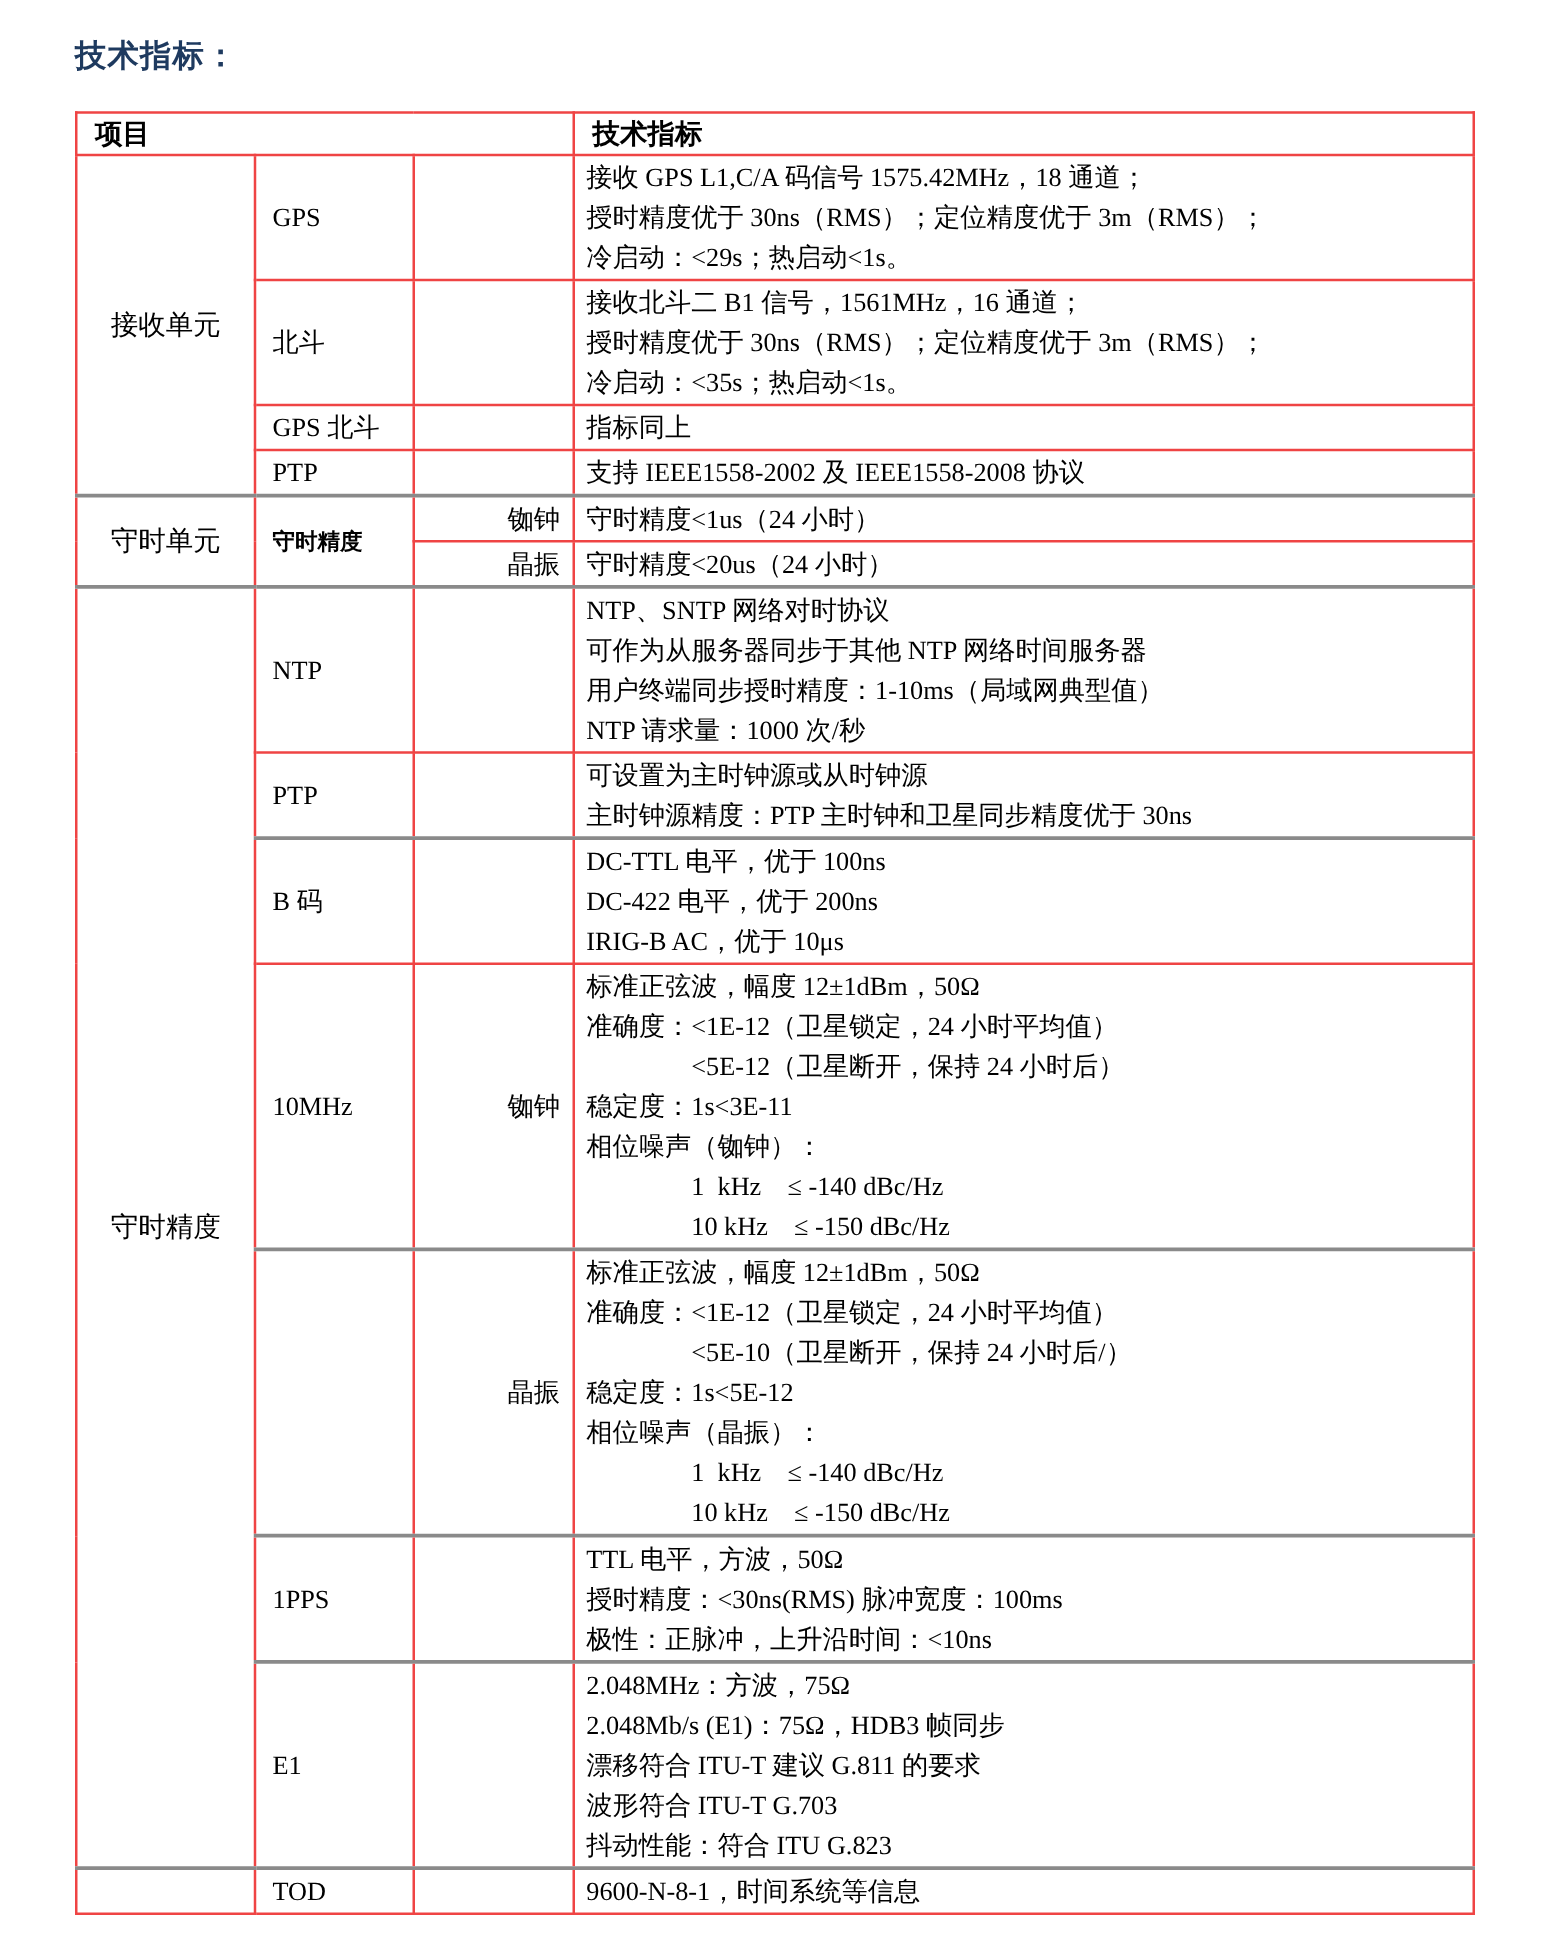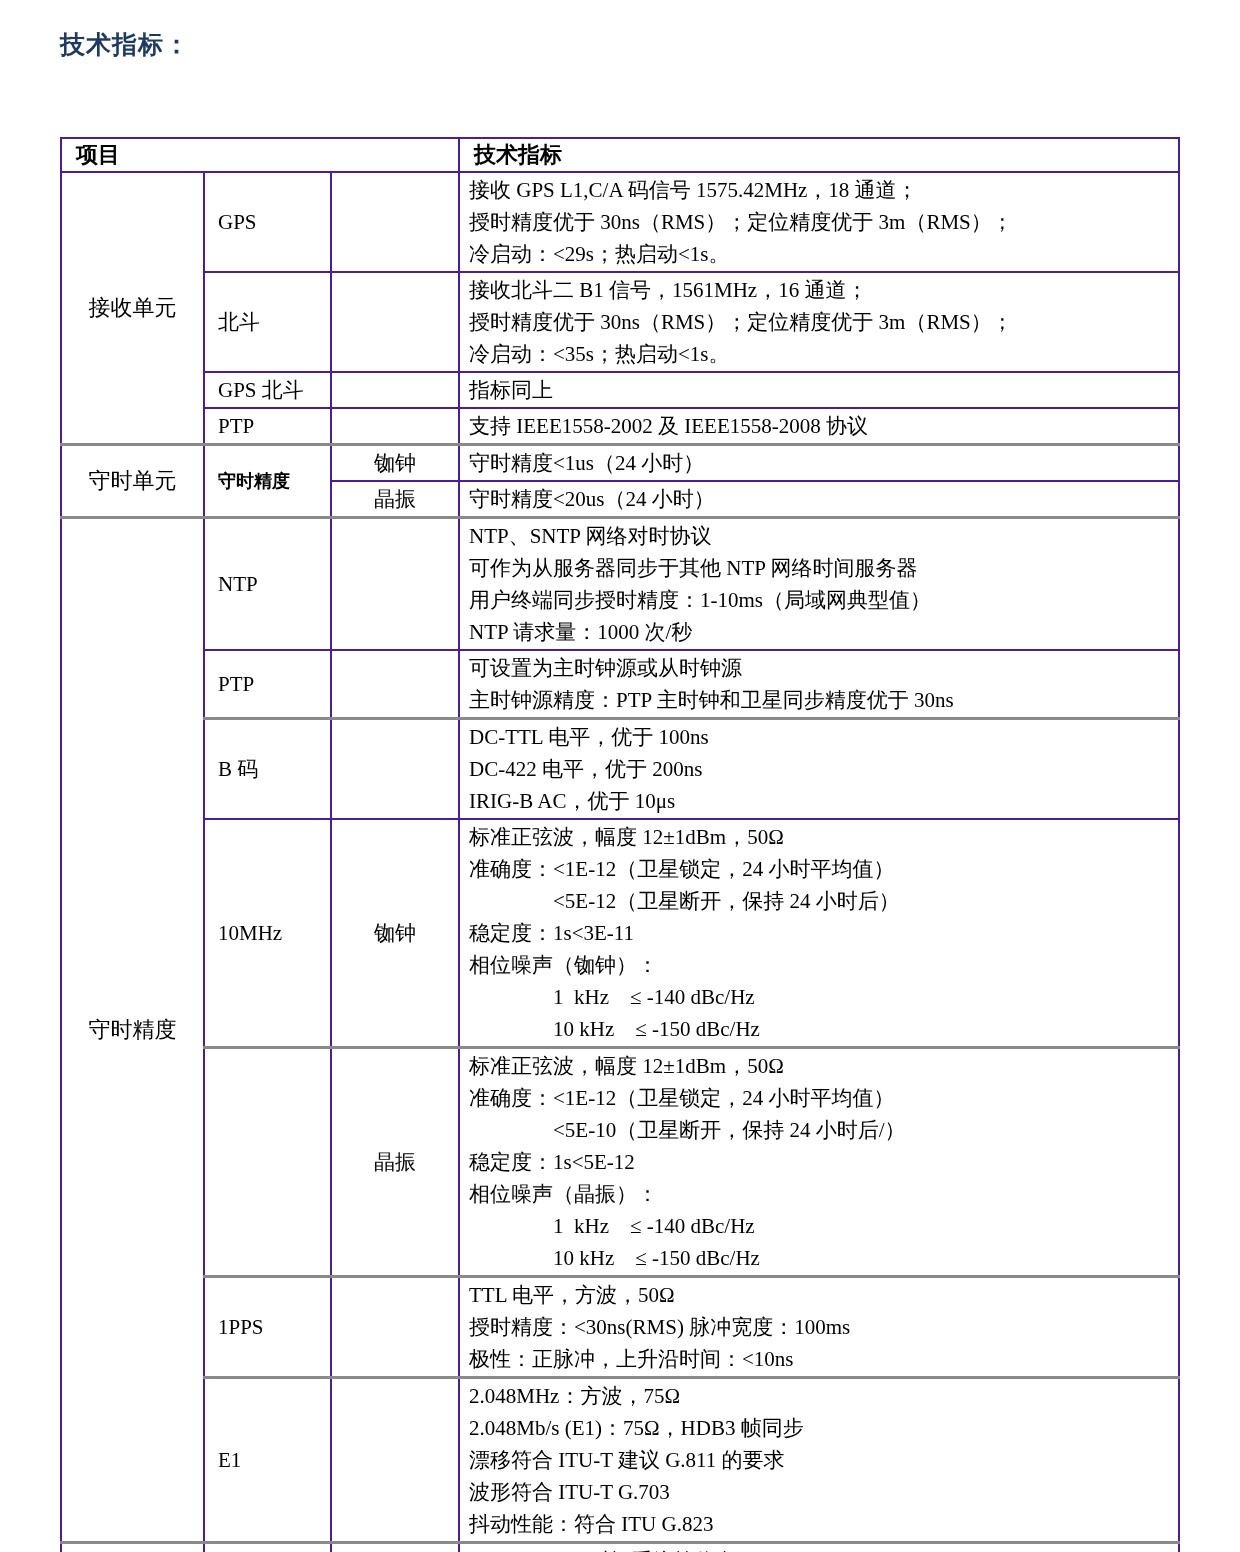--- a/index.html
+++ b/index.html
@@ -9,51 +9,51 @@
     min-height: 1552px;
     padding: 28px 60px 40px 60px;
     background: #ffffff;
   }
   .doc-title {
     font-family: "Liberation Sans", "DejaVu Sans", sans-serif;
     font-size: 25px;
     font-weight: 700;
     color: #1e3a5f;
     letter-spacing: 1px;
-    margin-bottom: 76px;
+    margin-bottom: 28px;
   }
   table.spec-table {
     border-collapse: collapse;
     table-layout: fixed;
     width: 1120px;
     border: 2px solid #1f1f1f;
   }
   th, td {
-    border: 2px solid #4c1d95;
+    border: 2px solid #ef4444;
     vertical-align: middle;
     padding: 1px 10px;
     font-size: 21px;
   }
   
   tr.hb > td { border-top: 3px solid #8a8a8a; }
   th {
     text-align: left;
     font-weight: 700;
     font-size: 22px;
     height: 34px;
     padding-left: 14px;
   }
   td.cat {
     text-align: center;
     font-weight: 400;
     font-size: 22px;
   }
   td.item { text-align: left; padding-left: 13px; font-family: Liberation Serif, serif; }
   td.item.bold { font-weight: 700; font-size: 18px; }
-  td.sub { text-align: center; }
+  td.sub { text-align: right; }
   td.spec { padding: 1px 8px 1px 9px; }
   .ln {
     line-height: 32px;
     white-space: pre-wrap;
   }
 </style>
 </head>
 <body>
 
 <div class="page">

